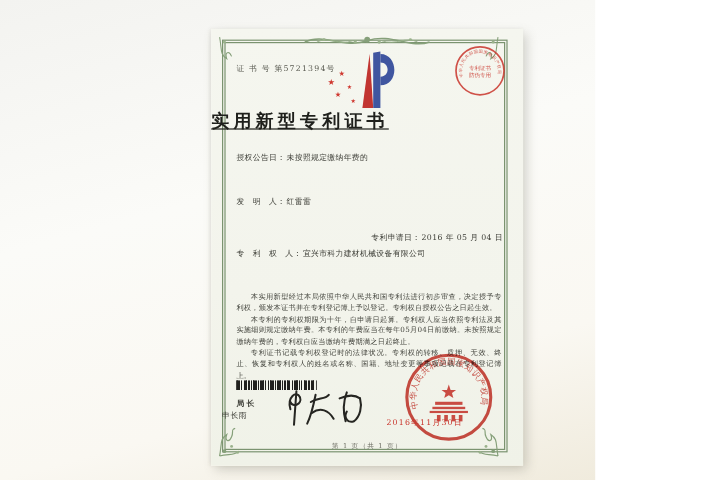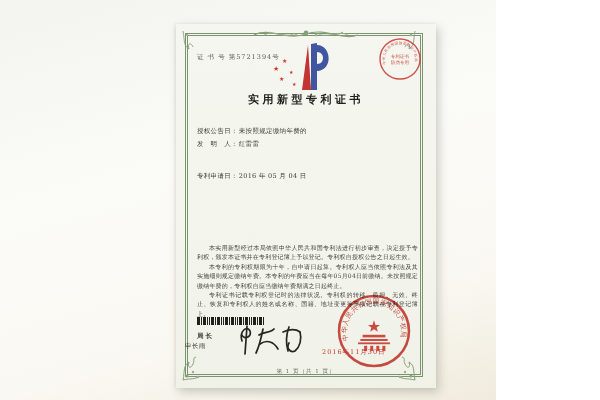--- a/index.html
+++ b/index.html
@@ -15,22 +15,22 @@
   }
   .frame{
     position:absolute;left:9px;top:9px;right:13px;bottom:11px;
     border:3px double #7b9370;
   }
   .ornament{position:absolute;pointer-events:none;}
   .cert-no{position:absolute;left:21px;top:29px;font-size:6.5px;color:#5a5b52;letter-spacing:1px;}
   .logo{position:absolute;left:94px;top:17px;width:62px;height:52px;}
   .corner-stamp{position:absolute;left:202px;top:13px;width:44px;height:44px;opacity:.85;}
   .title{
-    position:absolute;left:0;right:0;top:68px;text-align:center;
-    font-size:11px;font-weight:bold;letter-spacing:3.5px;color:#1f201c;
+    position:absolute;left:0;right:0;top:68px;
+    font-size:15px;font-weight:bold;letter-spacing:3.5px;color:#1f201c;text-decoration:underline;
   }
   .field{position:absolute;left:21px;width:222px;font-size:6.5px;color:#3c3d36;letter-spacing:.3px;white-space:nowrap;}
   .field .val{margin-left:1px;}
   .paras{position:absolute;left:21px;top:219px;width:221px;}
   .paras p{margin:0;font-size:6px;line-height:9.4px;color:#45463f;text-indent:12px;text-align:justify;letter-spacing:.2px;}
   .barcode{
     position:absolute;left:21px;top:293px;width:67px;height:8px;
     background:
       repeating-linear-gradient(90deg,#20201d 0 1px,transparent 1px 2px),
       repeating-linear-gradient(90deg,#20201d 0 2px,transparent 2px 7px);
@@ -109,25 +109,28 @@
       </text>
       <text x="22" y="21" text-anchor="middle" font-size="4.6" fill="#c9352c">专利证书</text>
       <text x="22" y="27" text-anchor="middle" font-size="4.6" fill="#c9352c">防伪专用</text>
     </svg>
 
     <div class="title">实用新型专利证书</div>
 
     <div class="field" style="top:103px;">
       <span>授权公告日：</span><span class="val">未按照规定缴纳年费的</span>
     </div>
-    <div class="field" style="top:116px;">
+    <div class="field" style="top:140px;">
       <span>发　明　人：</span><span class="val">红雷雷</span>
     </div>
-    <div class="field" style="top:148px;">
+    <div class="field" style="top:170px;text-align:right;">
       <span>专利申请日：</span><span class="val">2016 年 05 月 04 日</span>
+    </div>
+    <div class="field" style="top:183px;">
+      <span>专　利　权　人：</span><span class="val">宜兴市科力建材机械设备有限公司</span>
     </div>
 
     <div class="paras">
       <p>本实用新型经过本局依照中华人民共和国专利法进行初步审查，决定授予专利权，颁发本证书并在专利登记簿上予以登记。专利权自授权公告之日起生效。</p>
       <p>本专利的专利权期限为十年，自申请日起算。专利权人应当依照专利法及其实施细则规定缴纳年费。本专利的年费应当在每年05月04日前缴纳。未按照规定缴纳年费的，专利权自应当缴纳年费期满之日起终止。</p>
       <p>专利证书记载专利权登记时的法律状况。专利权的转移、质押、无效、终止、恢复和专利权人的姓名或名称、国籍、地址变更等事项记载在专利登记簿上。</p>
     </div>
 
     <div class="barcode"></div>
 

